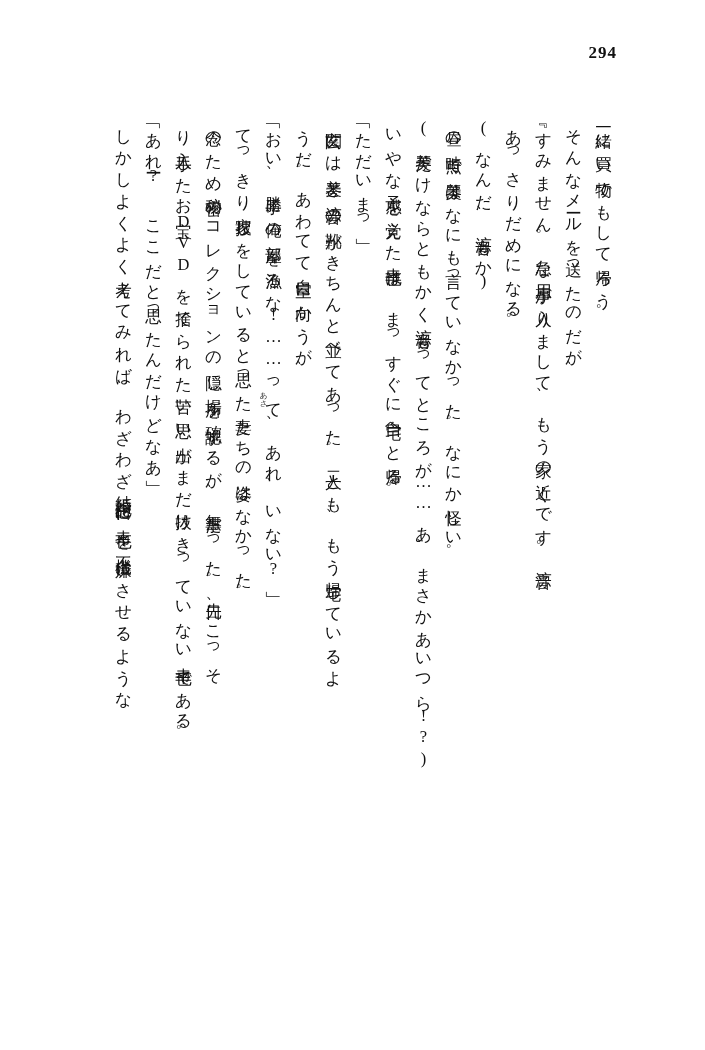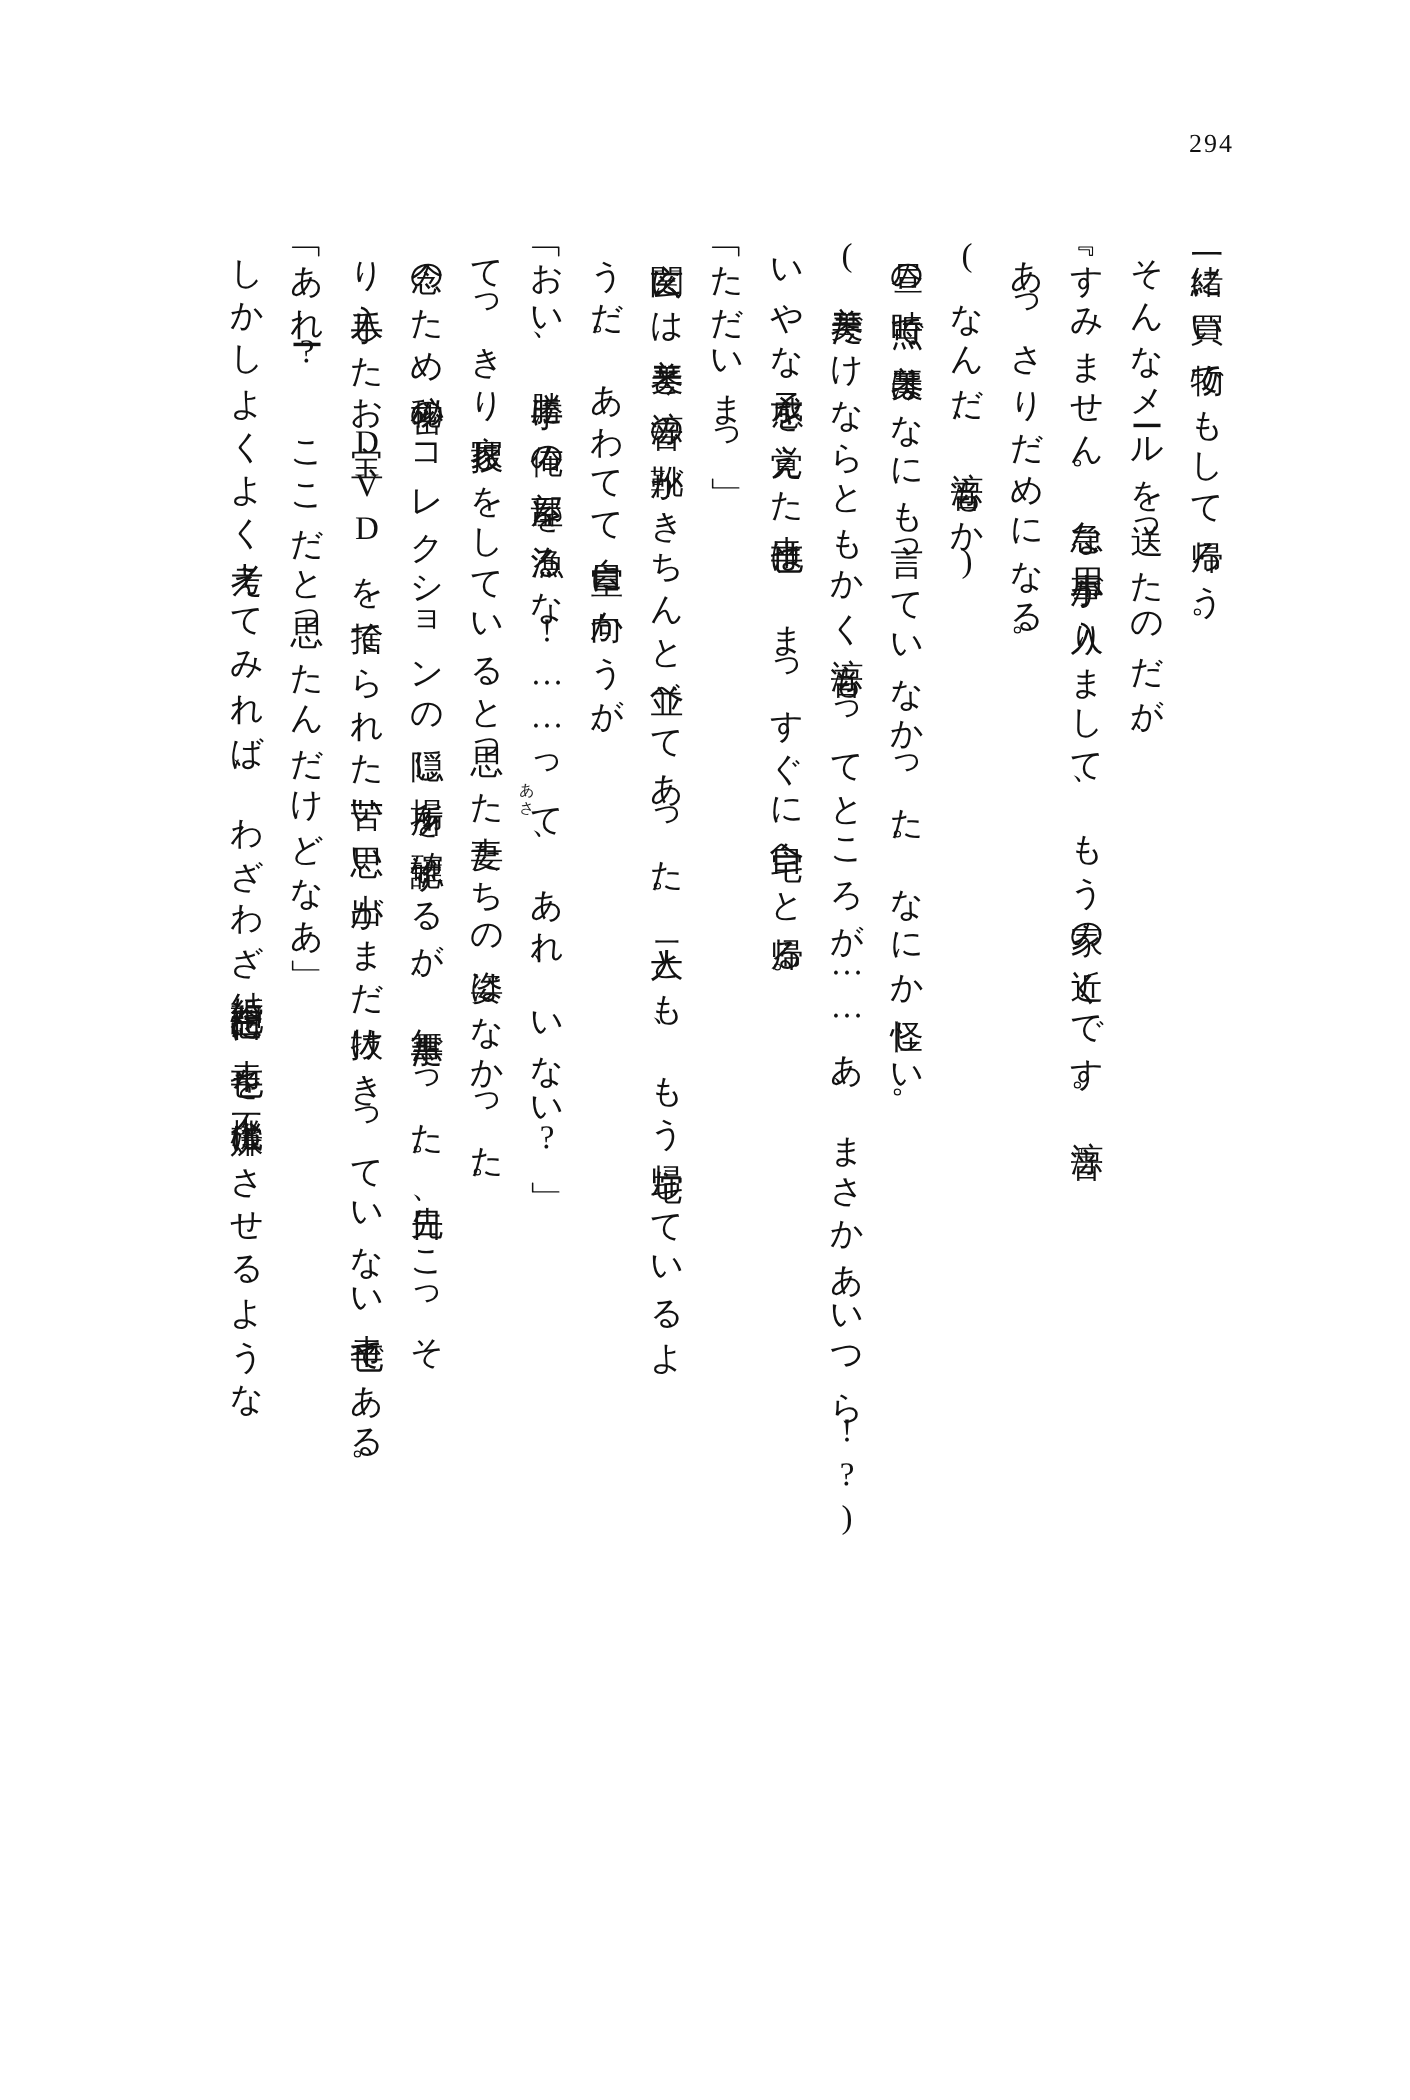--- a/index.html
+++ b/index.html
@@ -11,26 +11,27 @@
     position: relative;
     width: 705px;
     height: 1050px;
     background: #ffffff;
     overflow: hidden;
     font-family: "Liberation Serif", "DejaVu Serif", serif;
     color: #101010;
   }
   .page-number {
     position: absolute;
-    top: 64px;
+    top: 43px;
     right: 88px;
-    font-size: 13px;
+    font-size: 17px;
     letter-spacing: 1px;
     color: #111;
     font-family: "Liberation Serif", serif;
+    font-weight: bold;
   }
   .body-text {
     position: absolute;
     top: 118px;
     left: 88px;
     width: 530px;
     height: 830px;
     display: flex;
     flex-direction: row-reverse;
     justify-content: flex-start;

